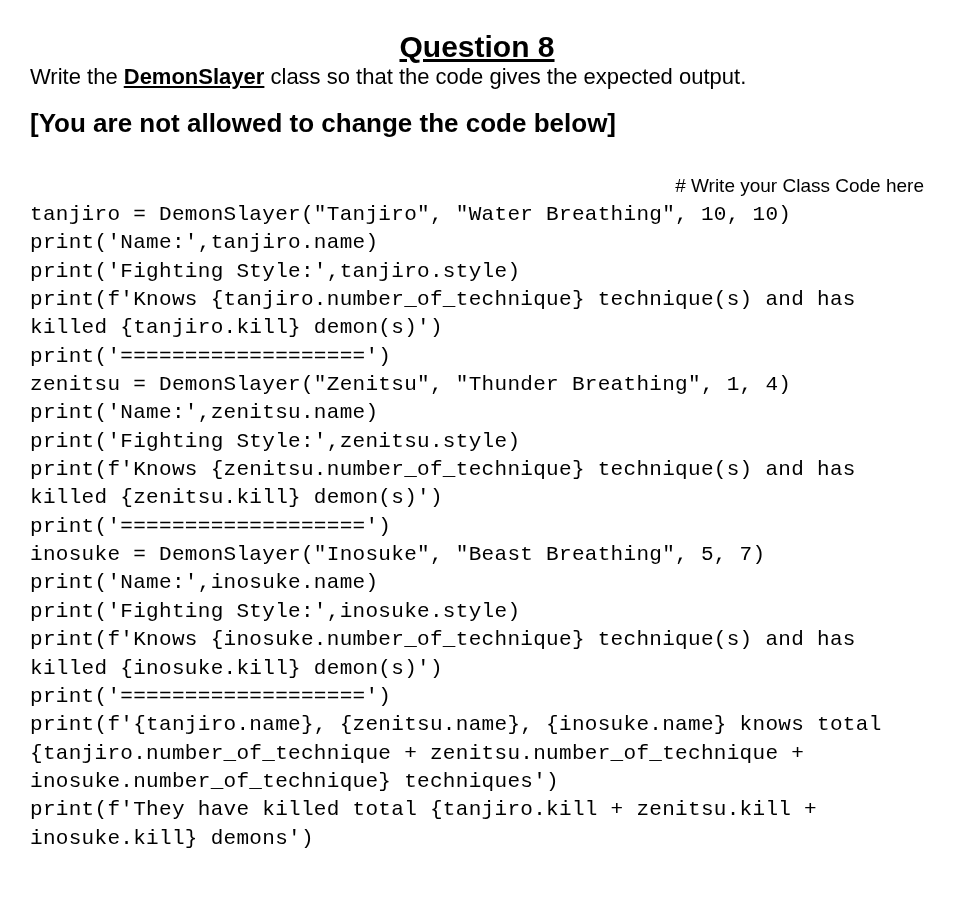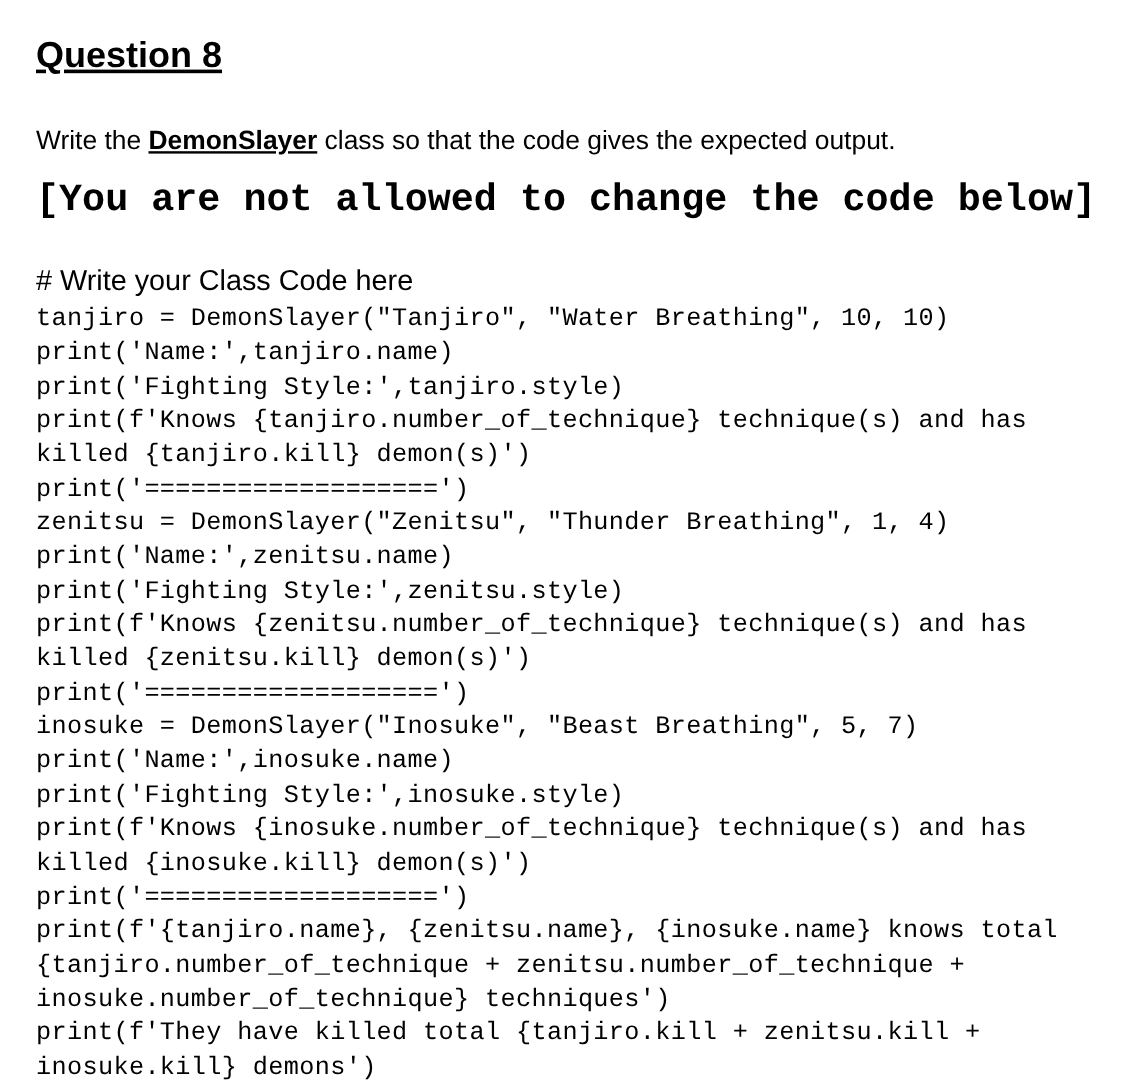--- a/index.html
+++ b/index.html
@@ -9,43 +9,43 @@
     }
     body {
       width: 954px;
       height: 904px;
       background: #ffffff;
       font-family: Arial, Helvetica, sans-serif;
       color: #000000;
       padding: 30px 30px 30px 30px;
     }
     .title {
-      text-align: left;
+      text-align: center;
       font-size: 30px;
       font-weight: bold;
       text-decoration: underline;
-      margin-bottom: 40px;
     }
     .instruction {
       font-size: 22px;
       margin-bottom: 18px;
     }
     .instruction .bold-underline {
       font-weight: bold;
       text-decoration: underline;
     }
     .restriction {
-      font-family: Liberation Mono, monospace;
-      font-size: 32px;
+      font-family: Liberation Sans, sans-serif;
+      font-size: 26px;
       font-weight: bold;
       margin-bottom: 36px;
     }
     .hash-comment {
-      font-size: 24px;
+      font-size: 19px;
       margin-bottom: 4px;
+      text-align: right;
     }
     .code-block {
       font-family: "Courier New", Courier, monospace;
       font-size: 21px;
       line-height: 1.35;
       white-space: pre-wrap;
       word-wrap: break-word;
       letter-spacing: 0.3px;
     }
   </style>

